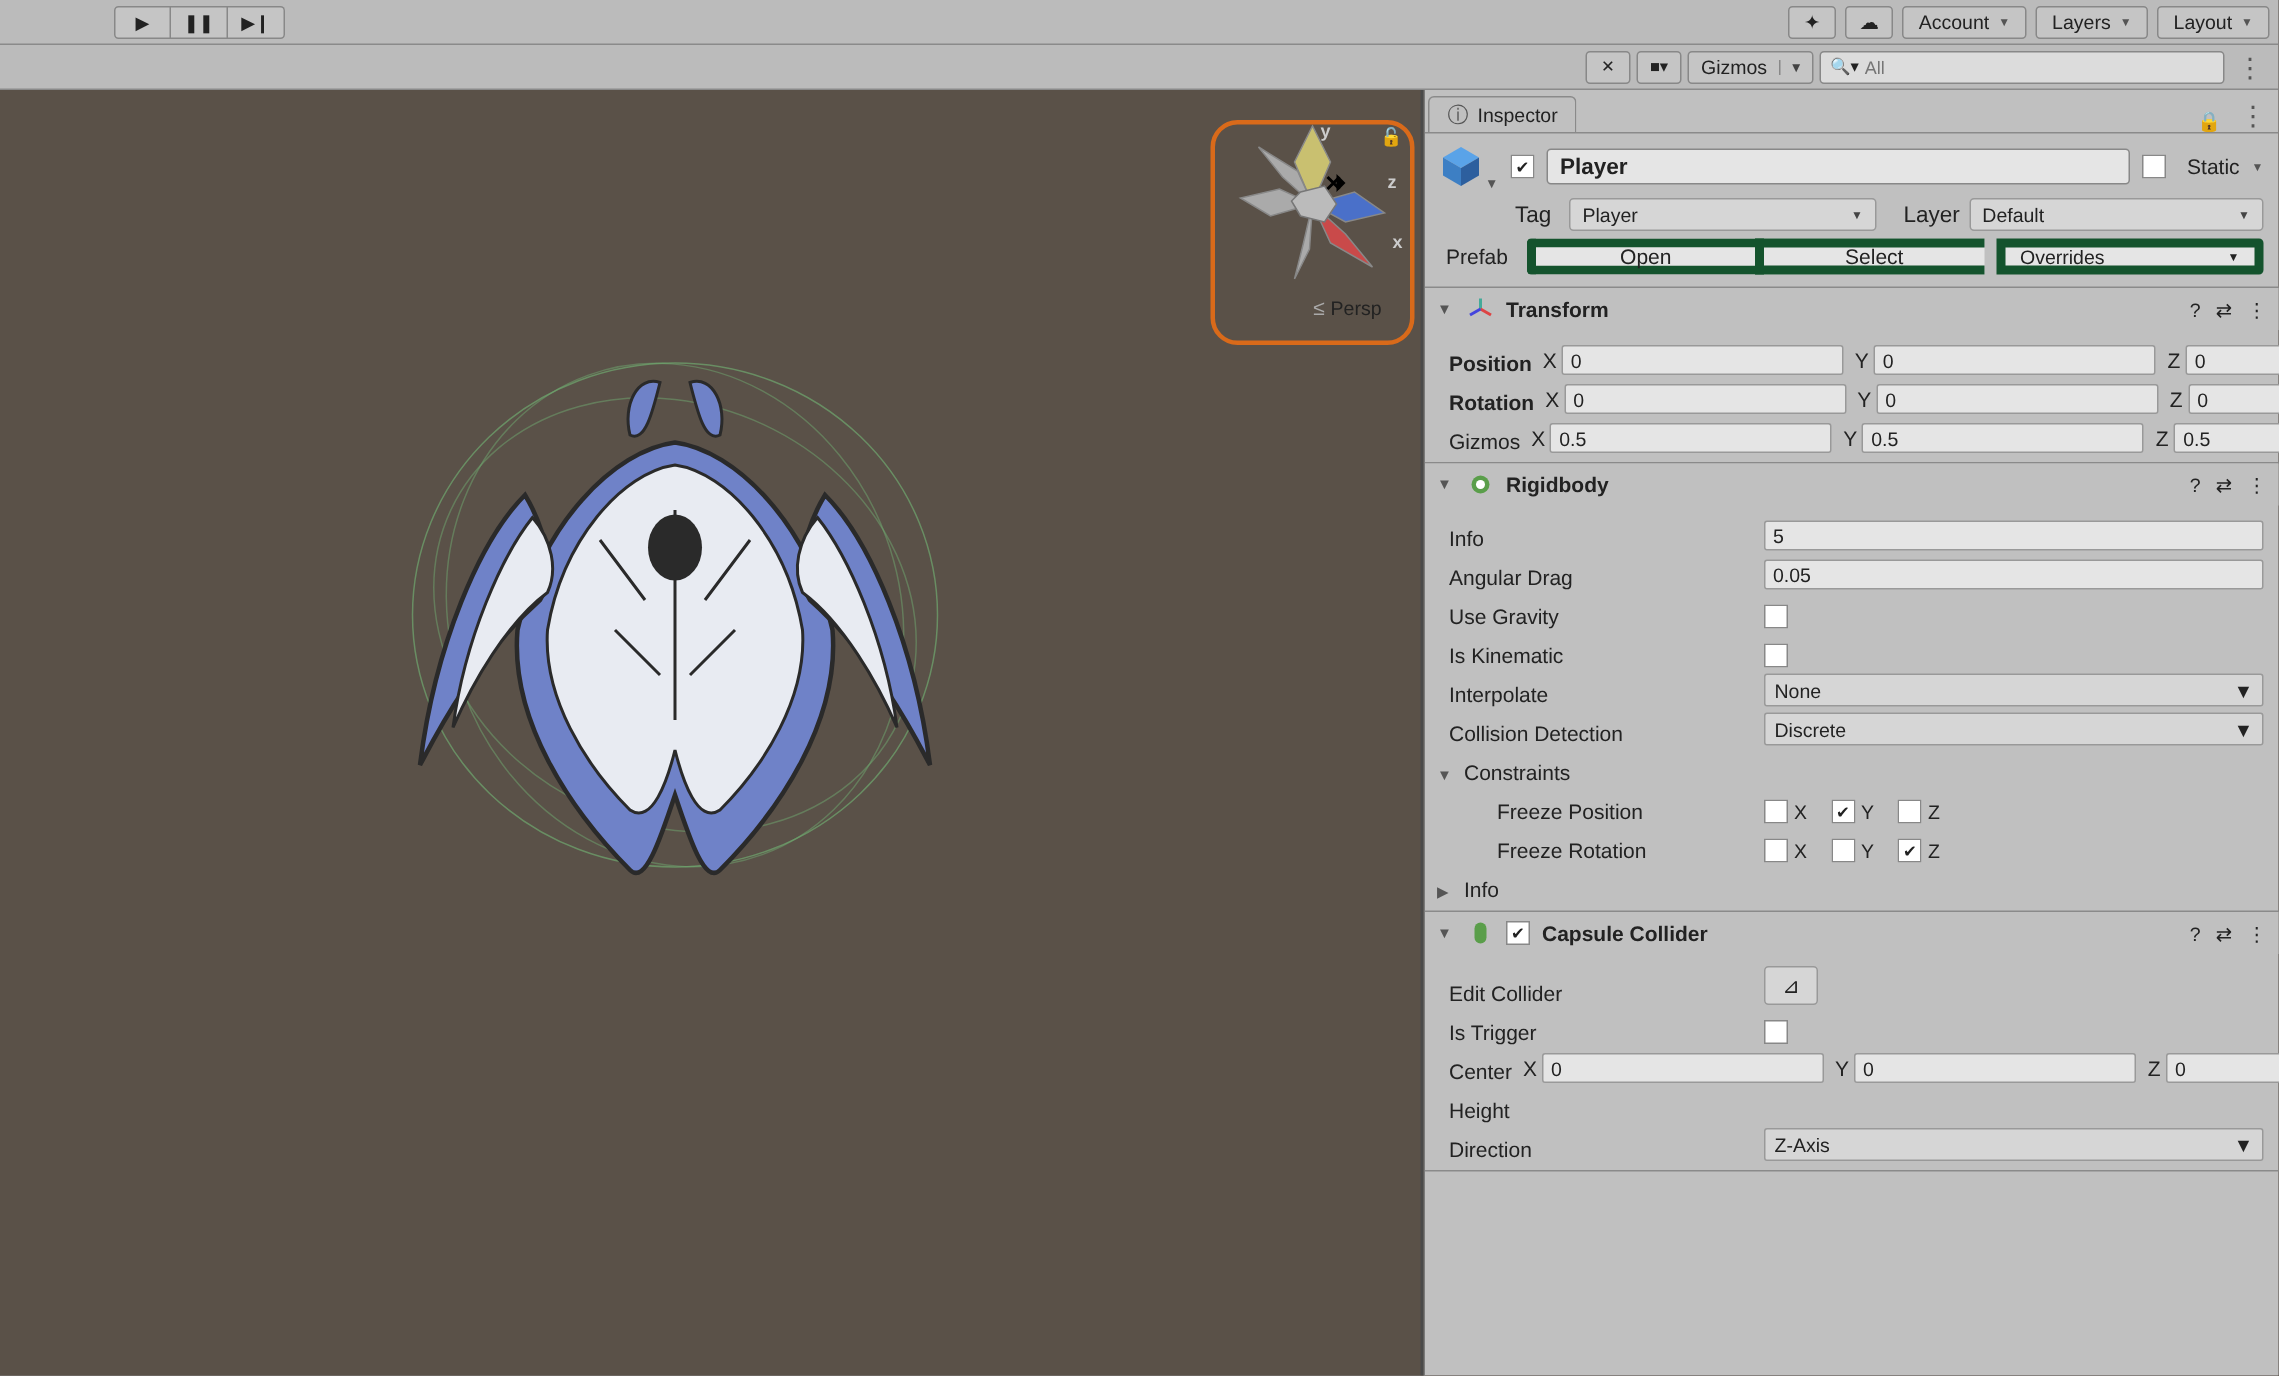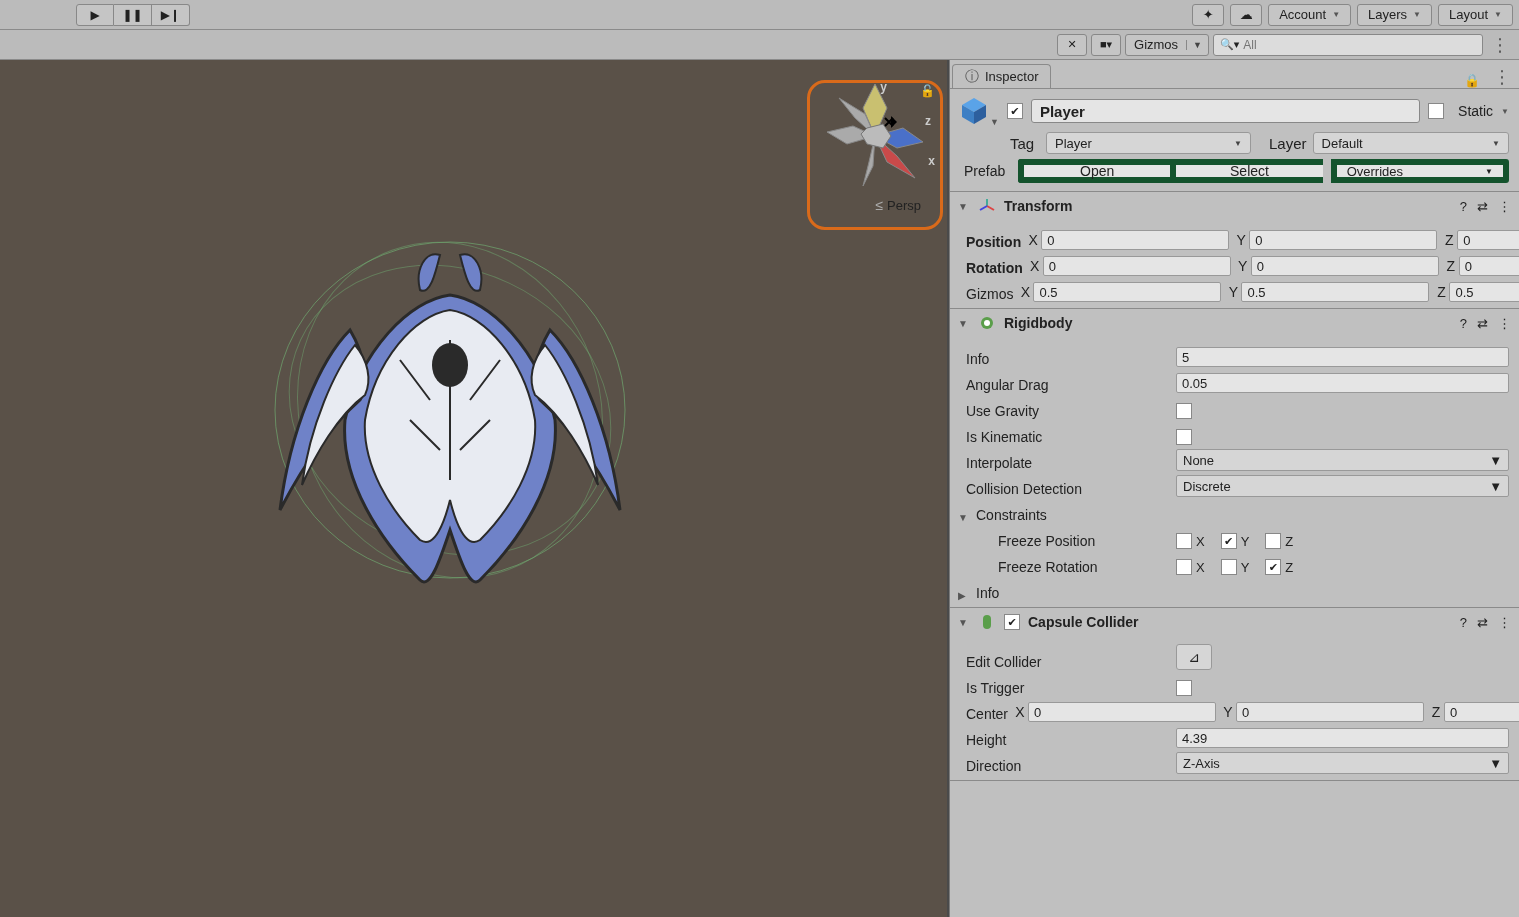--- a/index.html
+++ b/index.html
@@ -432,21 +432,20 @@
                   <input class="num-field" value="0" style="">
                 </div>
               <div class="vec-item">
                   <span class="axis">Z</span>
                   <input class="num-field" value="0" style="">
                 </div>
             </div>
           </div>
           <div class="prop-row">
               <span class="prop-label">Height</span>
-              <input class="full-field" value="4.39" style="">
             </div>
           <div class="prop-row">
               <span class="prop-label">Direction</span>
               <div class="full-dropdown">
                 <span>Z-Axis</span>
                 <span class="dd">▼</span>
               </div>
             </div>
         </div>
       </div>

